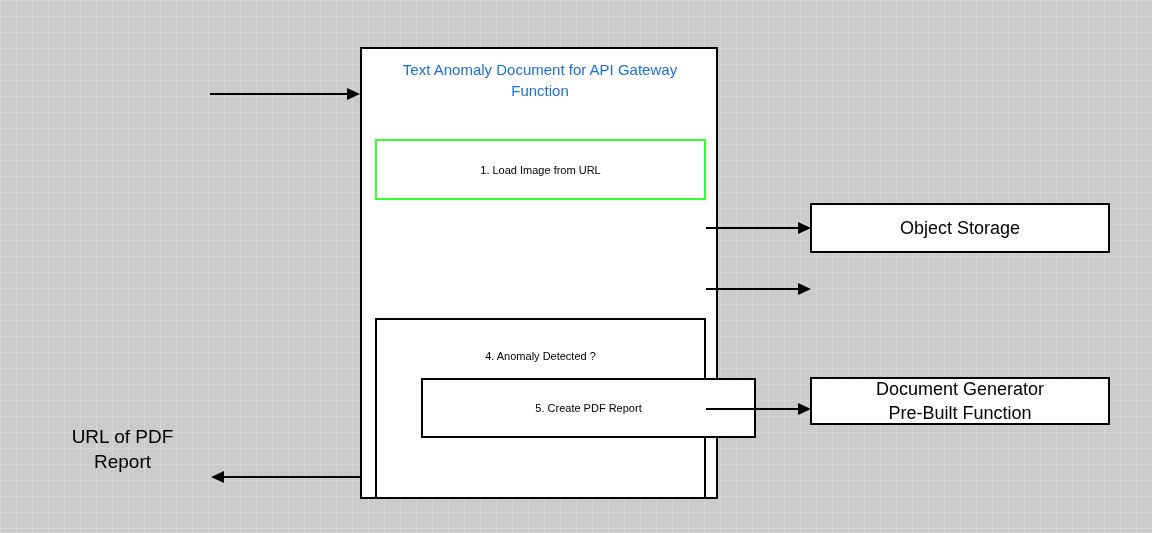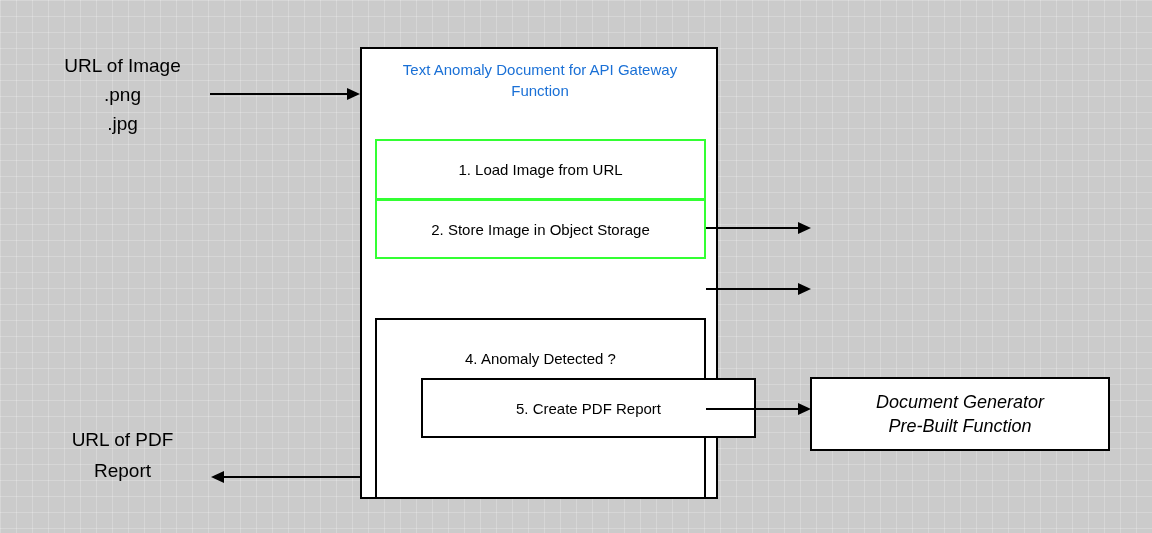--- a/index.html
+++ b/index.html
@@ -37,83 +37,77 @@
     display: block;
   }
   .main-title {
     position: absolute;
     left: 375px; top: 59px; width: 330px;
     text-align: center;
     font-size: 15px;
     line-height: 21px;
     color: #1a70d6;
   }
-  .step { font-size: 15px; }
+  .step { font-size: 11px; }
   .step1 { left: 375px; top: 139px; width: 331px; height: 61px; }
   .step2 { left: 375px; top: 199px; width: 331px; height: 60px; }
   .step3 { left: 375px; top: 258px; width: 331px; height: 61px; }
   .step4 {
     left: 375px; top: 318px; width: 331px; height: 181px;
     align-items: flex-start;
     background: transparent;
   }
   .step4 .step-label { margin-top: 30px; width: 100%; }
   .step5 { left: 421px; top: 378px; width: 335px; height: 60px; }
   .step6 { left: 421px; top: 437px; width: 285px; height: 62px; }
   .service { font-size: 18px; white-space: pre-line; line-height: 24px; }
   .svc1 { left: 810px; top: 203px; width: 300px; height: 50px; }
   .svc2 { left: 810px; top: 261px; width: 300px; height: 57px; }
-  .svc3 { left: 810px; top: 377px; width: 300px; height: 74px; font-style: italic; }
+  .svc3 { left: 810px; top: 377px; width: 300px; height: 48px; }
   .side-label {
     position: absolute;
     left: 30px; width: 185px;
     text-align: center;
     font-size: 19px;
     line-height: 29px;
     color: #000000;
     white-space: pre-line;
   }
   .input-label { top: 51px; }
-  .output-label { top: 424px; line-height: 31px; }
+  .output-label { top: 424px; line-height: 25px; }
   .arrow-shaft {
     position: absolute;
     height: 2px;
     background: #000000;
   }
   .arrow-head {
     position: absolute;
     width: 0; height: 0;
     border-top: 6px solid transparent;
     border-bottom: 6px solid transparent;
   }
   .arrow-head.right { border-left: 13px solid #000000; }
   .arrow-head.left  { border-right: 13px solid #000000; }
 </style>
 </head>
 <body>
 
 <div class="canvas">
 
-  <div class="side-label input-label">URL of Image
-.png
-.jpg</div>
 
   <div>
     <div class="arrow-shaft" style="left:210px; top:93px; width:138px;"></div>
     <div class="arrow-head right" style="left:347px; top:88px;"></div>
   </div>
 
   <div class="box main-container"></div>
   <div class="main-title">Text Anomaly Document for API Gateway Function</div>
 
   <div class="box step step1 green">
     <span class="step-label">1. Load Image from URL</span>
-  </div>
-  <div class="box step step2 green">
-    <span class="step-label">2. Store Image in Object Storage</span>
   </div>
   <div class="box step step4">
     <span class="step-label">4. Anomaly Detected ?</span>
   </div>
   <div class="box step step5">
     <span class="step-label">5. Create PDF Report</span>
   </div>
 
   <div>
     <div class="arrow-shaft" style="left:706px; top:227px; width:93px;"></div>
@@ -121,20 +115,23 @@
   </div>
   <div>
     <div class="arrow-shaft" style="left:706px; top:288px; width:93px;"></div>
     <div class="arrow-head right" style="left:798px; top:283px;"></div>
   </div>
   <div>
     <div class="arrow-shaft" style="left:706px; top:408px; width:93px;"></div>
     <div class="arrow-head right" style="left:798px; top:403px;"></div>
   </div>
 
+  <div class="box service svc1">
+    <span>Object Storage</span>
+  </div>
   <div class="box service svc3">
     <span>Document Generator
 Pre-Built Function</span>
   </div>
 
   <div>
     <div class="arrow-shaft" style="left:223px; top:476px; width:138px;"></div>
     <div class="arrow-head left" style="left:211px; top:471px;"></div>
   </div>
 

